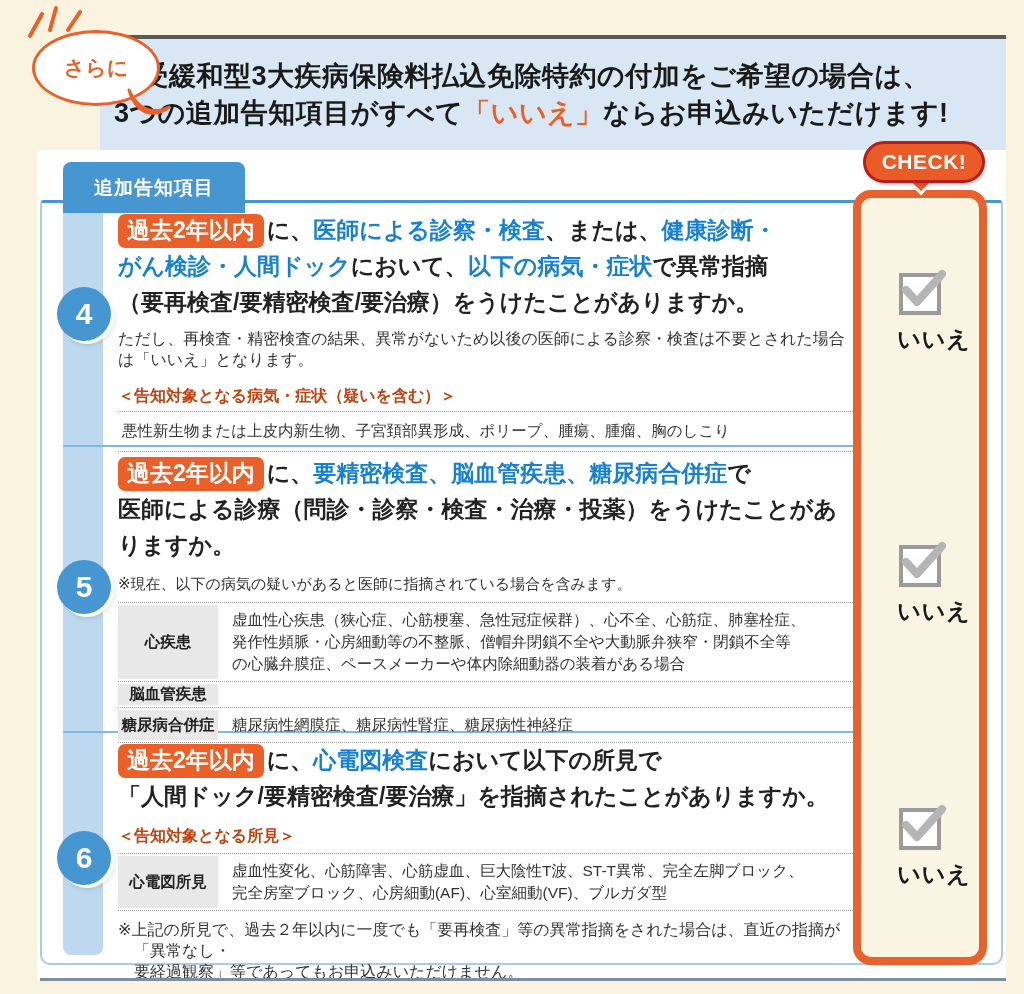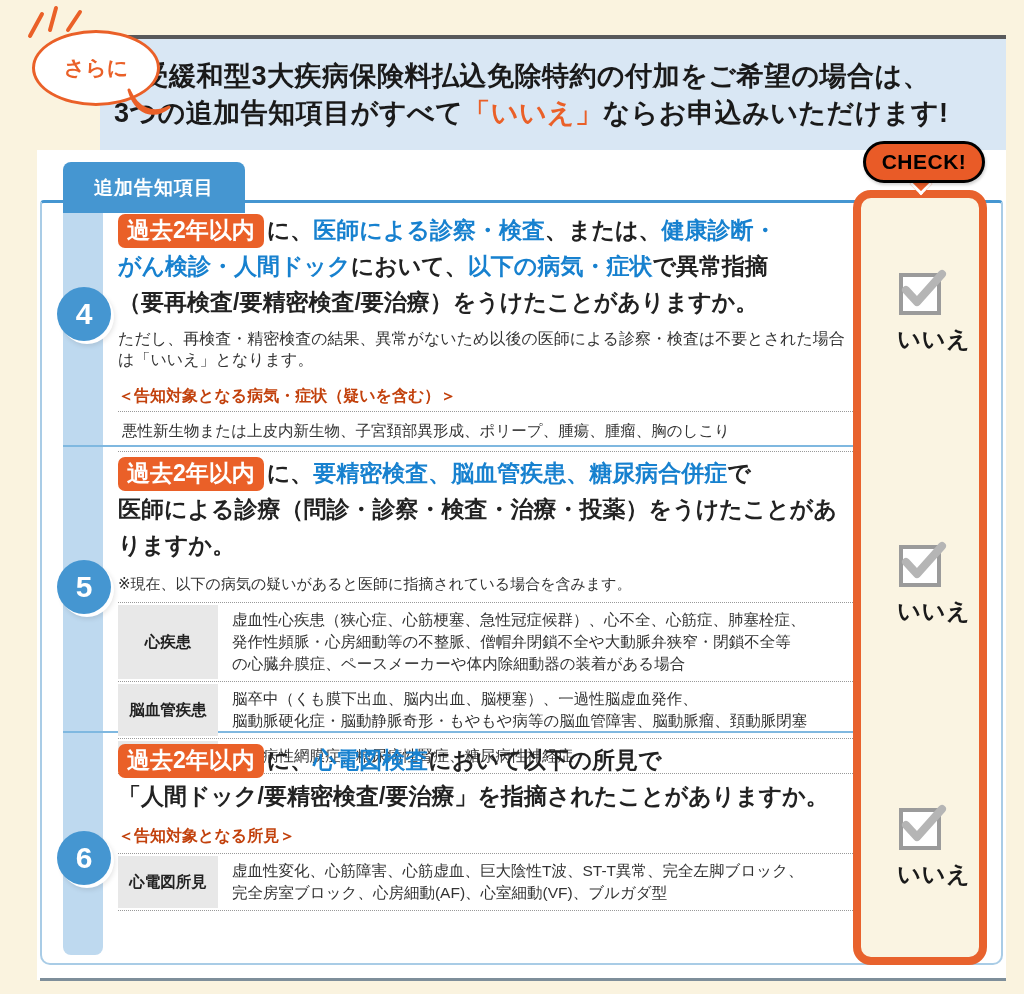--- a/index.html
+++ b/index.html
@@ -70,23 +70,23 @@
                 background:#FAF4E2; border:8px solid #E8622D; border-radius:18px; z-index:4; }
   .answer-group { position:absolute; left:0; width:118px; text-align:center; }
   .g1 { top:75px; } .g2 { top:347px; } .g3 { top:610px; }
   .checkbox { position:relative; display:inline-block; width:42px; height:42px; background:#fff;
               border:4px solid #9B9B9B; cursor:pointer; }
   .checkbox svg { position:absolute; left:-3px; top:-9px; }
   .answer-label { font-size:23px; font-weight:bold; color:#1a1a1a; margin-top:5px; letter-spacing:1px;margin-left:28px; }
 
   
   .check-badge { position:absolute; left:863px; top:141px; width:122px; height:42px;
-                 background:#E95B27; border:3px solid #000000; border-radius:22px; z-index:6;
+                 background:#E95B27; border:3px solid #b91c1c; border-radius:22px; z-index:6;
                  display:flex; align-items:center; justify-content:center;
-                 color:#000000; font-size:21px; font-weight:bold; letter-spacing:.5px;
+                 color:#ffffff; font-size:21px; font-weight:bold; letter-spacing:.5px;
                  box-shadow:1px 2px 3px rgba(0,0,0,.18); }
   .check-tail { position:absolute; left:913px; top:176px; width:16px; height:16px; background:#E95B27;
                 border-right:3px solid #fff; border-bottom:3px solid #fff;
                 transform:rotate(45deg); z-index:5; }
 
   .bottom-line { position:absolute; left:40px; top:978px; width:966px; height:3px; background:#7E8E9A; z-index:2; }
 </style>
 </head>
 <body>
 
@@ -138,40 +138,40 @@
     <div class="sec-note" style="font-size:15px;margin-top:10px">※現在、以下の病気の疑いがあると医師に指摘されている場合を含みます。</div>
     <div class="sec-table">
         <div class="t-row">
           <div class="t-label">心疾患</div>
           <div class="t-text">虚血性心疾患（狭心症、心筋梗塞、急性冠症候群）、心不全、心筋症、肺塞栓症、
 発作性頻脈・心房細動等の不整脈、僧帽弁閉鎖不全や大動脈弁狭窄・閉鎖不全等
 の心臓弁膜症、ペースメーカーや体内除細動器の装着がある場合</div>
         </div>
         <div class="t-row">
           <div class="t-label">脳血管疾患</div>
-          <div class="t-text">脳卒中（くも膜下出血、脳内出血、脳梗塞）、一過性脳虚血発作、
-脳動脈硬化症・脳動静脈奇形・もやもや病等の脳血管障害、脳動脈瘤、頚動脈閉塞</div>
         </div>
         <div class="t-row">
           <div class="t-label">糖尿病合併症</div>
           <div class="t-text">糖尿病性網膜症、糖尿病性腎症、糖尿病性神経症</div>
         </div>
       </div>
   </div>
 
   <div class="sec sec6">
     <div class="sec-title"><span class="run run-badge">過去2年以内</span><span class="run run-plain">に、</span><span class="run run-blue">心電図検査</span><span class="run run-plain">において以下の所見で</span><br><span class="run run-plain">「人間ドック/要精密検査/要治療」を指摘されたことがありますか。</span></div>
     <div class="sec-sub" style="margin-top:12px">＜告知対象となる所見＞</div>
     <div class="sec-table" style="margin-top:6px">
         <div class="t-row">
           <div class="t-label">心電図所見</div>
           <div class="t-text">虚血性変化、心筋障害、心筋虚血、巨大陰性T波、ST-T異常、完全左脚ブロック、
 完全房室ブロック、心房細動(AF)、心室細動(VF)、ブルガダ型</div>
         </div>
       </div>
+    <div class="sec-note note-hang">※上記の所見で、過去２年以内に一度でも「要再検査」等の異常指摘をされた場合は、直近の指摘が「異常なし・
+要経過観察」等であってもお申込みいただけません。</div>
   </div>
 
   <div class="answer-col">
     <div class="answer-group g1">
       <span class="checkbox"><svg width="48" height="42" viewBox="0 0 48 42">
             <polyline points="6,22 17,34 42,6" fill="none" stroke="#B5B5B5" stroke-width="8" stroke-linecap="round" stroke-linejoin="round"></polyline>
           </svg></span>
       <div class="answer-label">いいえ</div>
     </div>
     <div class="answer-group g2">

